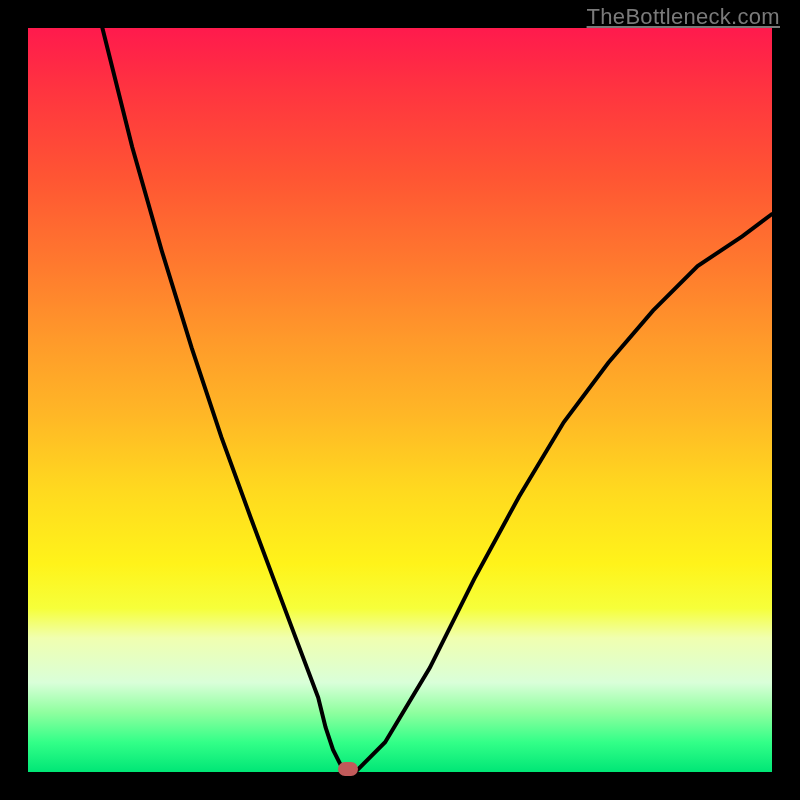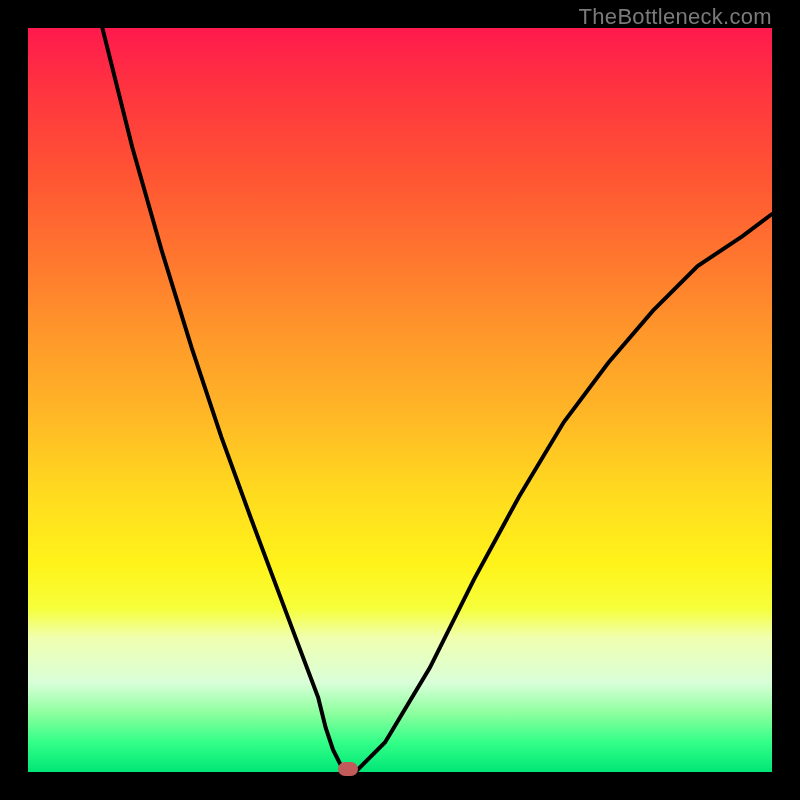--- a/index.html
+++ b/index.html
@@ -38,25 +38,26 @@
       #f0ffb0 82%,
       #d9ffd9 88%,
       #8fff9f 92%,
       #33ff88 96%,
       #00e676 100%
     );
   }
   .watermark {
     position: absolute;
     top: 4px;
-    right: 28px;
+    right: 20px;
     font: 500 22px Arial, Helvetica, sans-serif;
     color: #7a7a7a;
     letter-spacing: 0.3px;
     user-select: none;
+    text-decoration: underline;
   }
   svg.curve {
     position: absolute;
     left: 0;
     top: 0;
     width: 744px;
     height: 744px;
     overflow: visible;
   }
   .marker {

